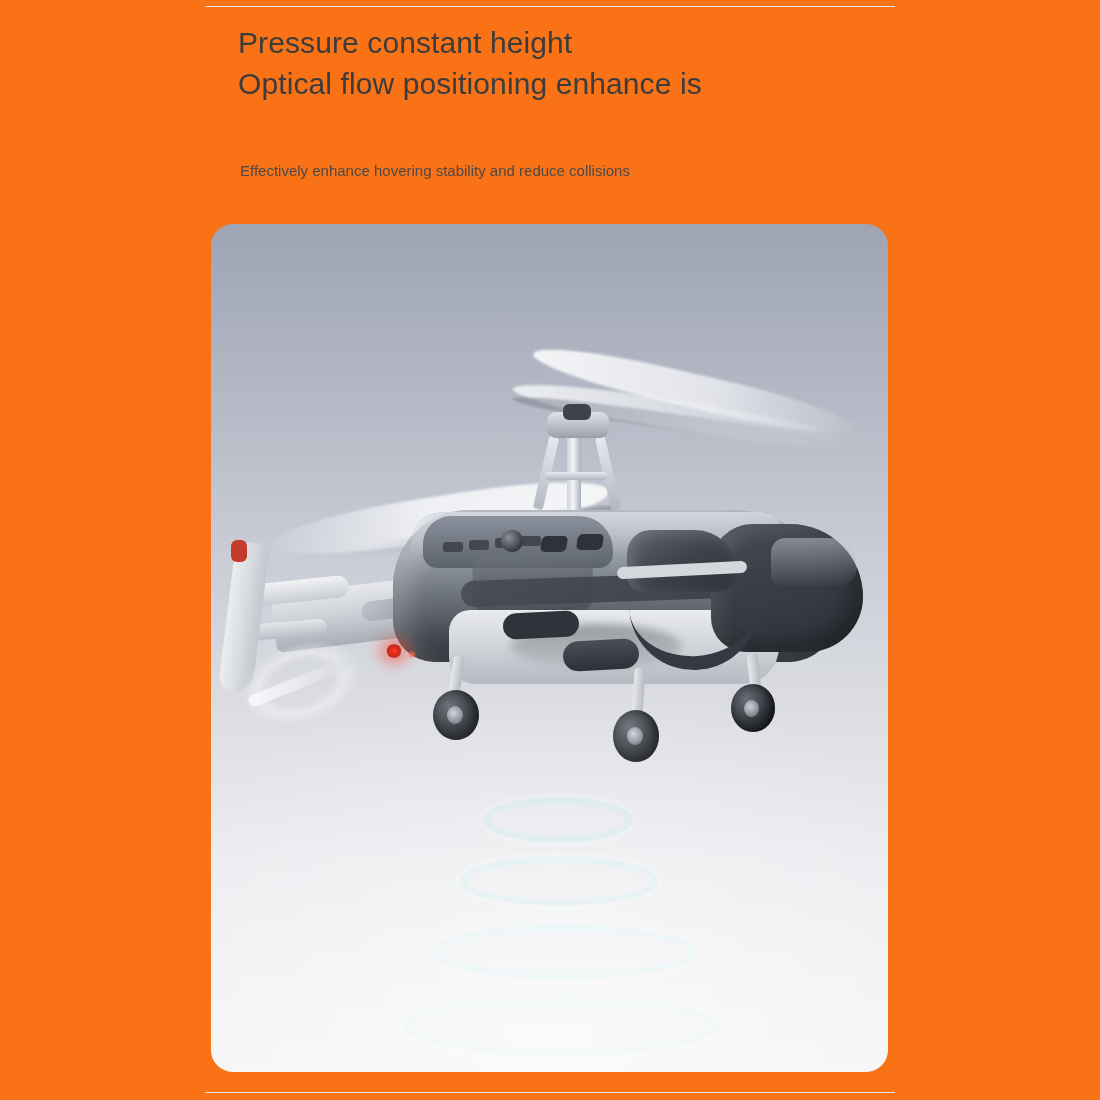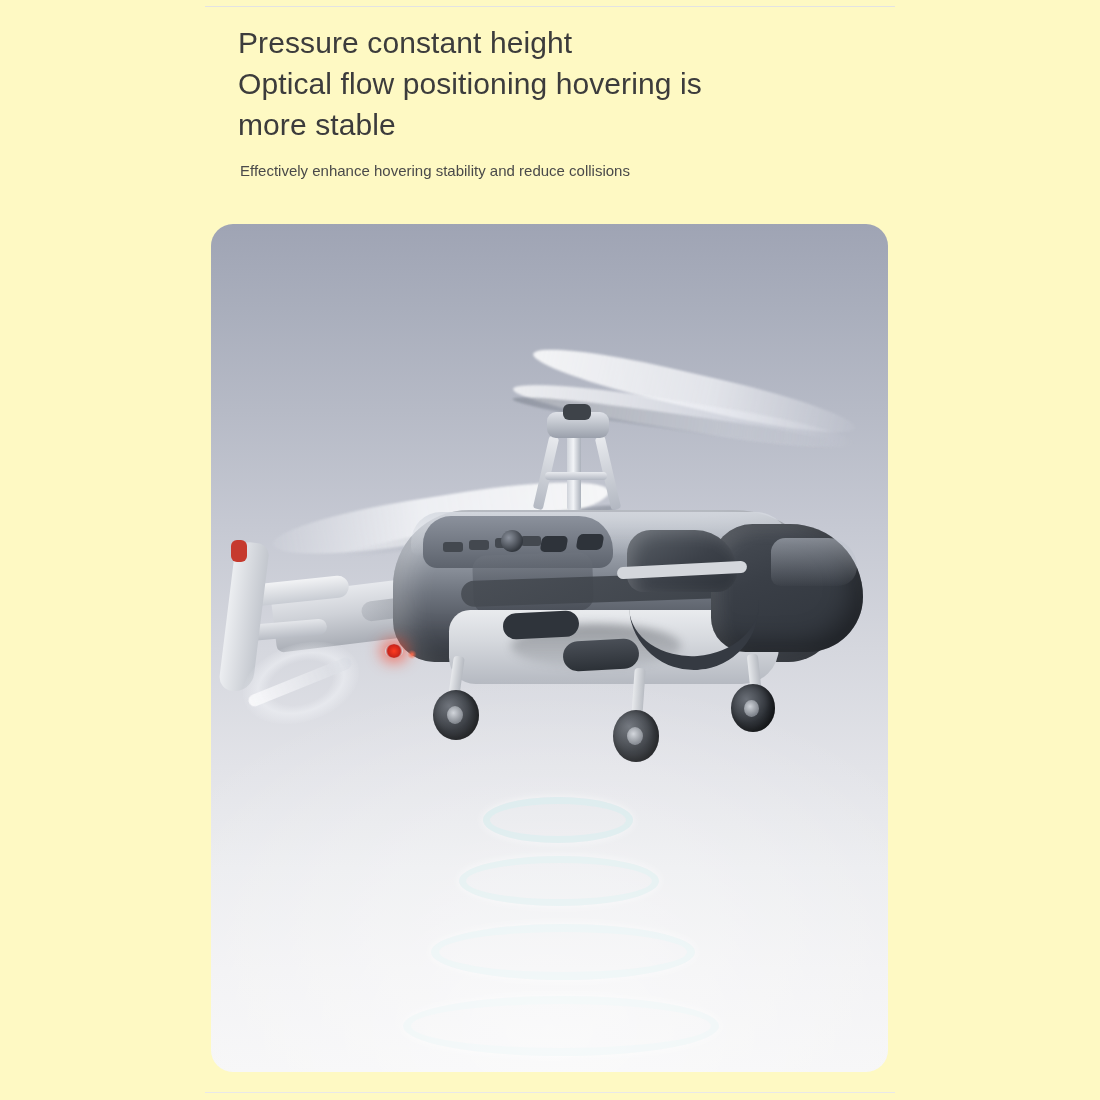--- a/index.html
+++ b/index.html
@@ -11,21 +11,21 @@
     width: 1100px;
     height: 1100px;
     font-family: "Liberation Sans", sans-serif;
     position: relative;
     overflow: hidden;
   }
 
   .page {
     position: absolute;
     inset: 0;
-    background: #fef9c3;
+    background: #f97316;
   }
 
   
   .top-rule {
     position: absolute;
     left: 205px;
     top: 6px;
     width: 690px;
     height: 1px;
     background: #e3e3e3;
@@ -422,22 +422,21 @@
 </style>
 </head>
 <body>
 
 <div class="page">
 
   <div class="top-rule"></div>
 
   <div class="headline">
     <span class="line">Pressure constant height</span>
-    <span class="line">Optical flow positioning hovering is</span>
-    <span class="line">more stable</span>
+    <span class="line">Optical flow positioning enhance is</span>
   </div>
 
   <div class="subtext">
     <span class="line">Effectively enhance hovering stability and reduce collisions</span>
   </div>
 
   <div class="photo">
 
     <div class="heli">
 

